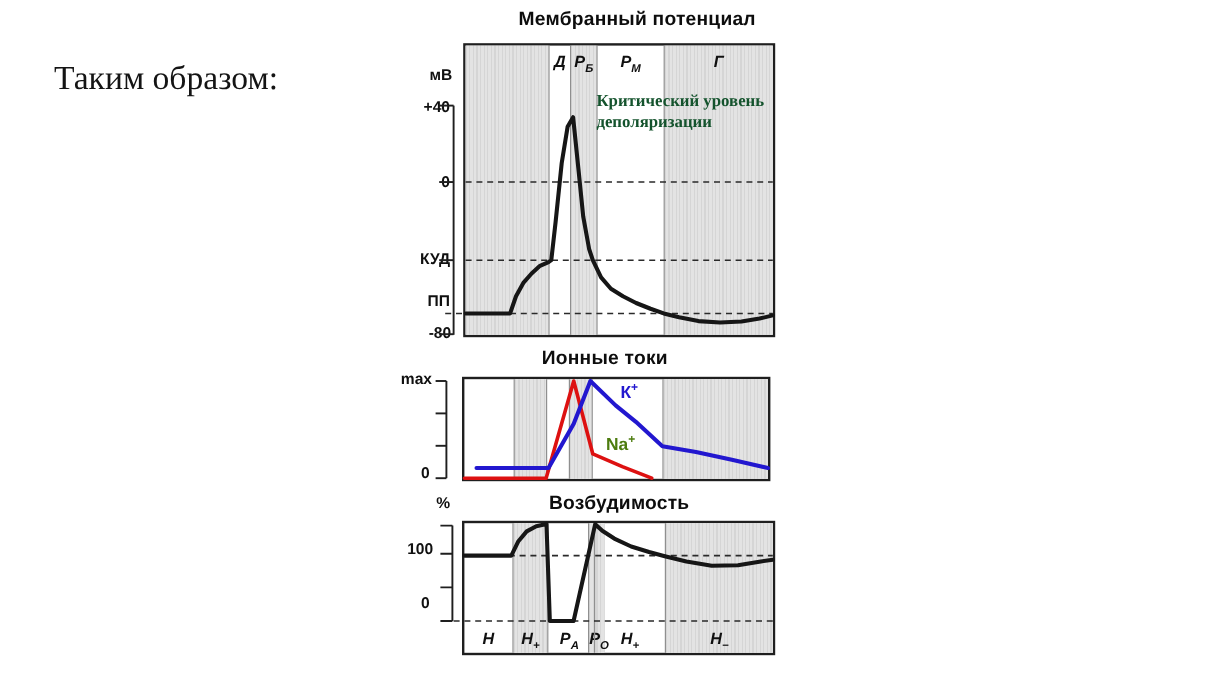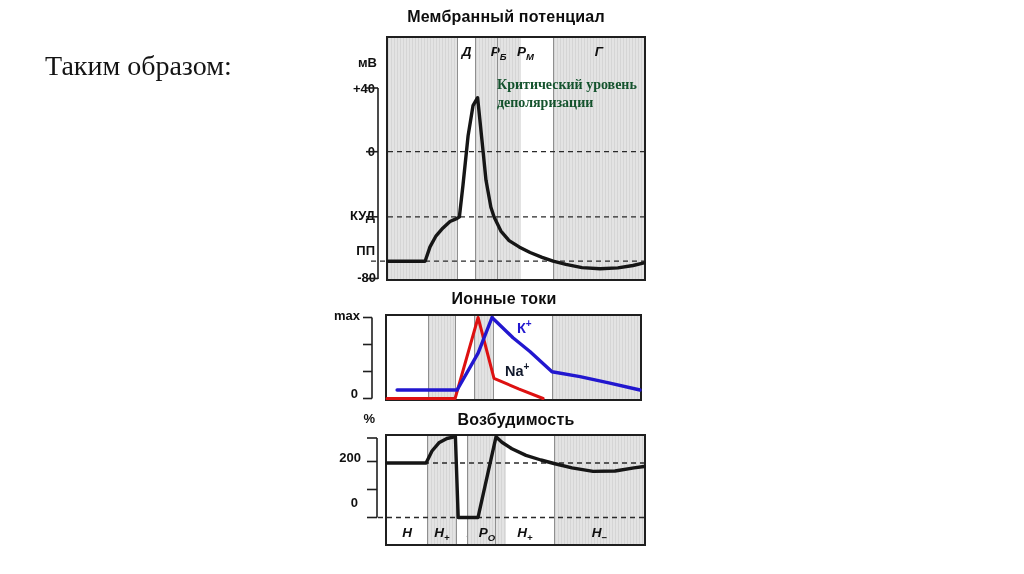--- a/index.html
+++ b/index.html
@@ -2,61 +2,61 @@
 <html><head>
 <meta charset="utf-8">
 <style>
   html,body{margin:0;padding:0;background:#fff;}
   .slide{position:relative;width:1024px;height:574px;background:#ffffff;overflow:hidden;
          font-family:"Liberation Sans",sans-serif;}
   .lead{position:absolute;left:45px;top:50px;font-family:"Liberation Serif",serif;
         font-size:28px;color:#141414;}
   .ctitle{position:absolute;width:276px;text-align:center;font-weight:bold;
           font-size:16px;color:#0d0d0d;letter-spacing:.2px;}
-  .t1{left:368px;top:8px;}
+  .t1{left:393px;top:8px;}
   .t2{left:366px;top:290px;}
   .t3{left:378px;top:411px;}
   .plot{position:absolute;background:#fff;border:2px solid #1f1f1f;box-sizing:border-box;z-index:1;}
   .p1{left:386px;top:36px;width:260px;height:245px;}
   .p2{left:385px;top:314px;width:257px;height:87px;}
   .p3{left:385px;top:434px;width:261px;height:112px;}
   .band{position:absolute;top:0;height:100%;box-sizing:border-box;}
   .band.shaded{background:repeating-linear-gradient(90deg,#d5d5d5 0 1px,#e3e3e3 1px 3px);}
   .band + .band{border-left:1px solid #8f8f8f;}
   .phlab{position:absolute;left:0;right:0;text-align:center;font-style:italic;font-weight:bold;
          font-size:13.5px;color:#101010;white-space:nowrap;}
   .phlab sub{font-size:9.5px;}
   .ylab{position:absolute;font-size:13px;font-weight:bold;color:#101010;text-align:left;white-space:nowrap;}
   .annot{position:absolute;left:497px;top:76px;width:190px;font-family:"Liberation Serif",serif;
          font-weight:bold;font-size:14px;line-height:1.3;color:#14532d;z-index:4;}
   .slab{position:absolute;font-weight:bold;font-size:14.5px;z-index:4;}
   .slab sup{font-size:10px;}
   .k{left:517px;top:318px;color:#2217cf;}
-  .na{left:505px;top:361px;color:#0f172a;}
+  .na{left:505px;top:361px;color:#4d7c0f;}
   #overlay{position:absolute;left:0;top:0;z-index:3;pointer-events:none;}
   .axis{stroke:#1f1f1f;stroke-width:1.6;}
   .dash{stroke:#2a2a2a;stroke-width:1.3;stroke-dasharray:5 4;fill:none;}
 </style>
 </head>
 <body>
 
 <div class="slide">
 
   <div class="lead">Таким образом:</div>
 
   <div class="ctitle t1">Мембранный потенциал</div>
   <div class="ctitle t2">Ионные токи</div>
   <div class="ctitle t3">Возбудимость</div>
 
   <div class="plot p1" id="plot0">
       <div class="band shaded" style="left: 0px; width: 69px;"></div>
       <div class="band" style="left: 69px; width: 18px;">
         <span class="phlab" style="top: 6px;"><span>Д</span><sub></sub></span>
       </div>
-      <div class="band shaded" style="left: 87px; width: 46px;">
+      <div class="band shaded" style="left: 87px; width: 22px;">
         <span class="phlab" style="top: 6px;"><span>Р</span><sub>Б</sub></span>
       </div>
       <div class="band" style="left: 109px; width: 56px;">
         <span class="phlab" style="top: 6px;"><span>Р</span><sub>М</sub></span>
       </div>
       <div class="band shaded" style="left: 165px; width: 91px;">
         <span class="phlab" style="top: 6px;"><span>Г</span><sub></sub></span>
       </div>
     </div>
   <div class="plot p2" id="plot1">
@@ -70,21 +70,21 @@
   <div class="plot p3" id="plot2">
       <div class="band" style="left: 0px; width: 40px;">
         <span class="phlab" style="top: 89px;"><span>Н</span><sub></sub></span>
       </div>
       <div class="band shaded" style="left: 40px; width: 29px;">
         <span class="phlab" style="top: 89px;"><span>Н</span><sub>+</sub></span>
       </div>
       <div class="band" style="left: 69px; width: 20px; padding-left: 35px;">
         <span class="phlab" style="top: 89px;"><span>Р</span><sub>А</sub></span>
       </div>
-      <div class="band shaded" style="left: 80px; width: 39px;">
+      <div class="band shaded" style="left: 103px; width: 14px;">
         <span class="phlab" style="top: 89px;"><span>Р</span><sub>О</sub></span>
       </div>
       <div class="band" style="left: 108px; width: 59px;">
         <span class="phlab" style="top: 89px;"><span>Н</span><sub>+</sub></span>
       </div>
       <div class="band shaded" style="left: 167px; width: 90px;">
         <span class="phlab" style="top: 89px;"><span>Н</span><sub>−</sub></span>
       </div>
     </div>
 
@@ -92,21 +92,21 @@
   <div class="ylab" style="right:649px;top:81px;">+40</div>
   <div class="ylab" style="right:649px;top:144px;">0</div>
   <div class="ylab" style="right:649px;top:208px;">КУД</div>
   <div class="ylab" style="right:649px;top:243px;">ПП</div>
   <div class="ylab" style="right:648px;top:270px;">-80</div>
 
   <div class="ylab" style="right:664px;top:308px;">max</div>
   <div class="ylab" style="right:666px;top:386px;">0</div>
 
   <div class="ylab" style="right:649px;top:411px;">%</div>
-  <div class="ylab" style="right:663px;top:450px;">200</div>
+  <div class="ylab" style="right:663px;top:450px;">100</div>
   <div class="ylab" style="right:666px;top:495px;">0</div>
 
   <div class="annot">Критический уровень деполяризации</div>
 
   <div class="slab k"><span>К</span><sup>+</sup></div>
   <div class="slab na"><span>Na</span><sup>+</sup></div>
 
   <svg id="overlay" width="1024" height="574">
 
     <line class="axis" x1="378" y1="88" x2="378" y2="279"></line>

